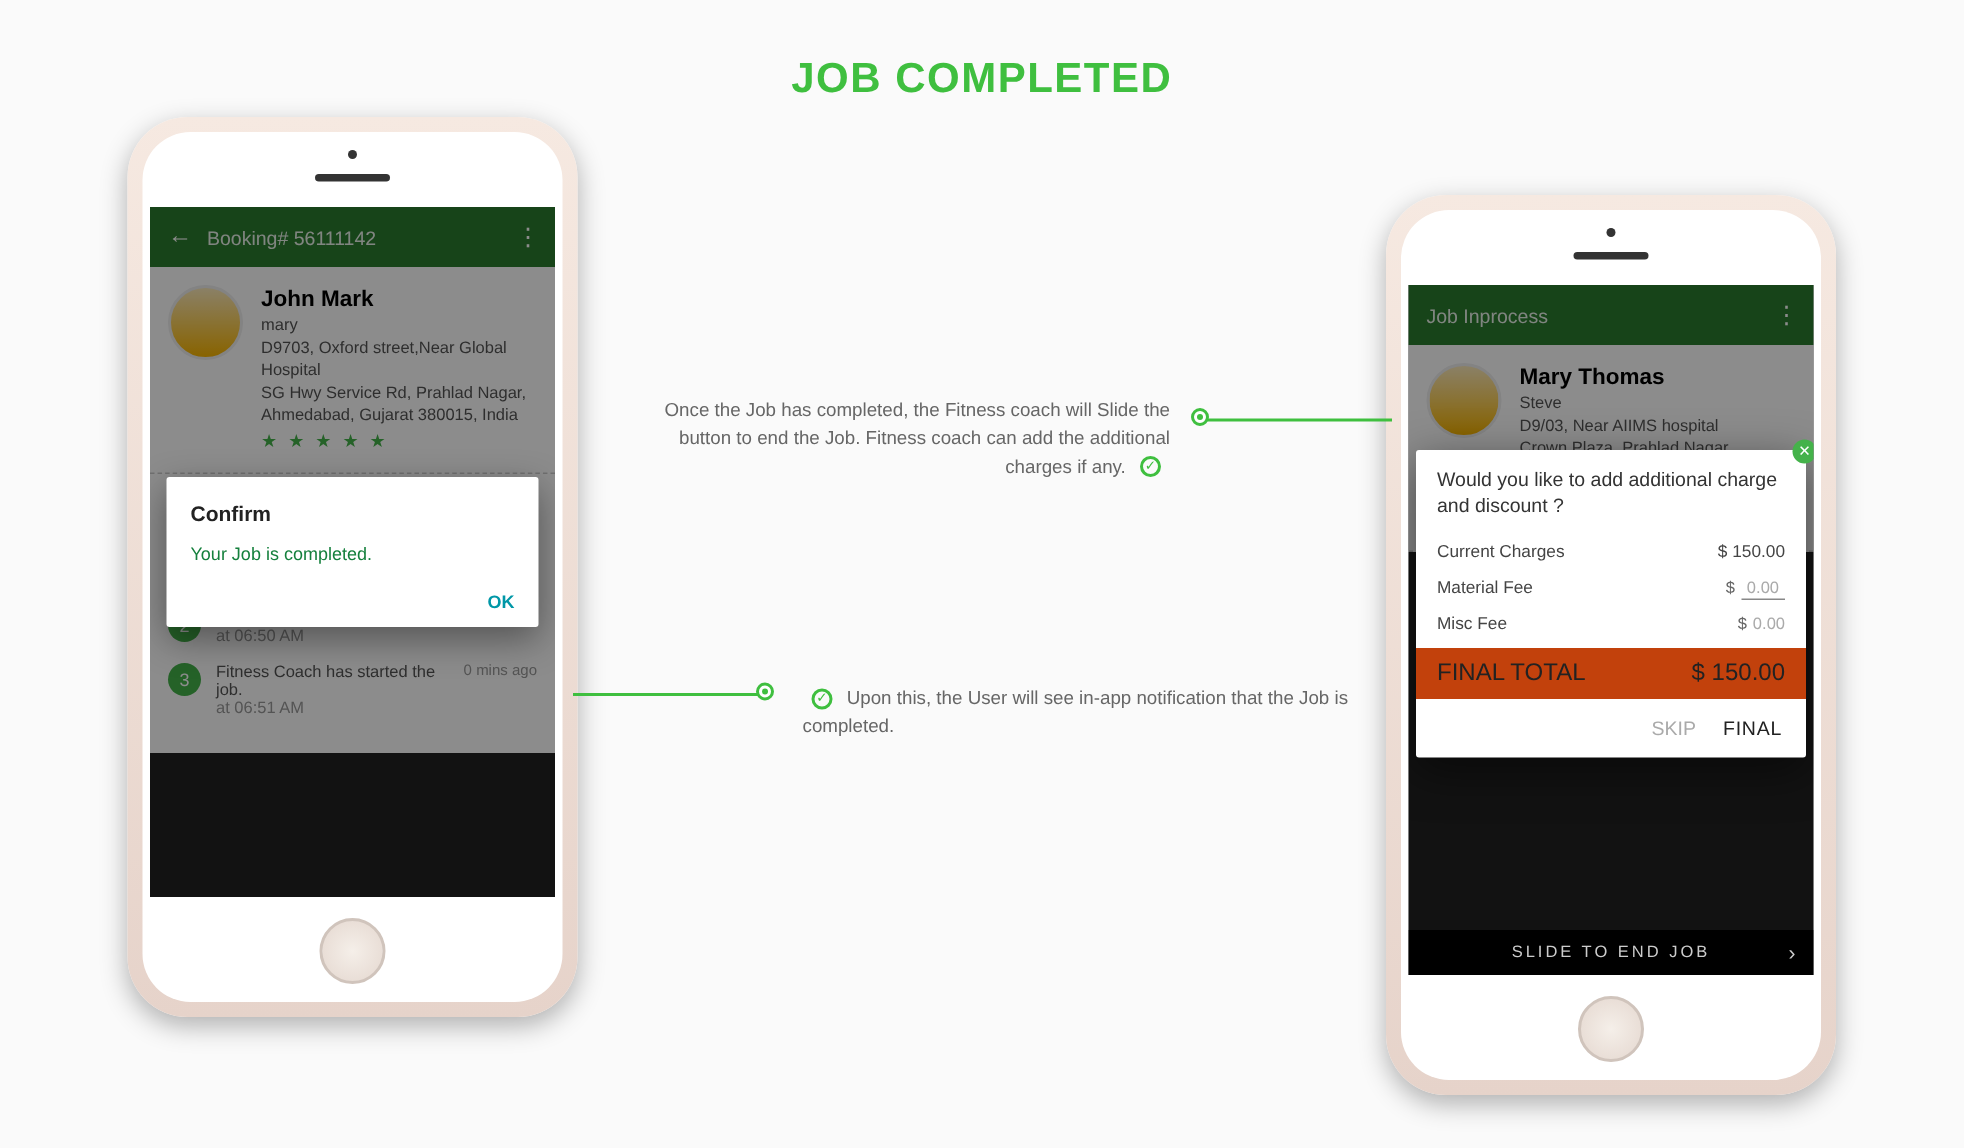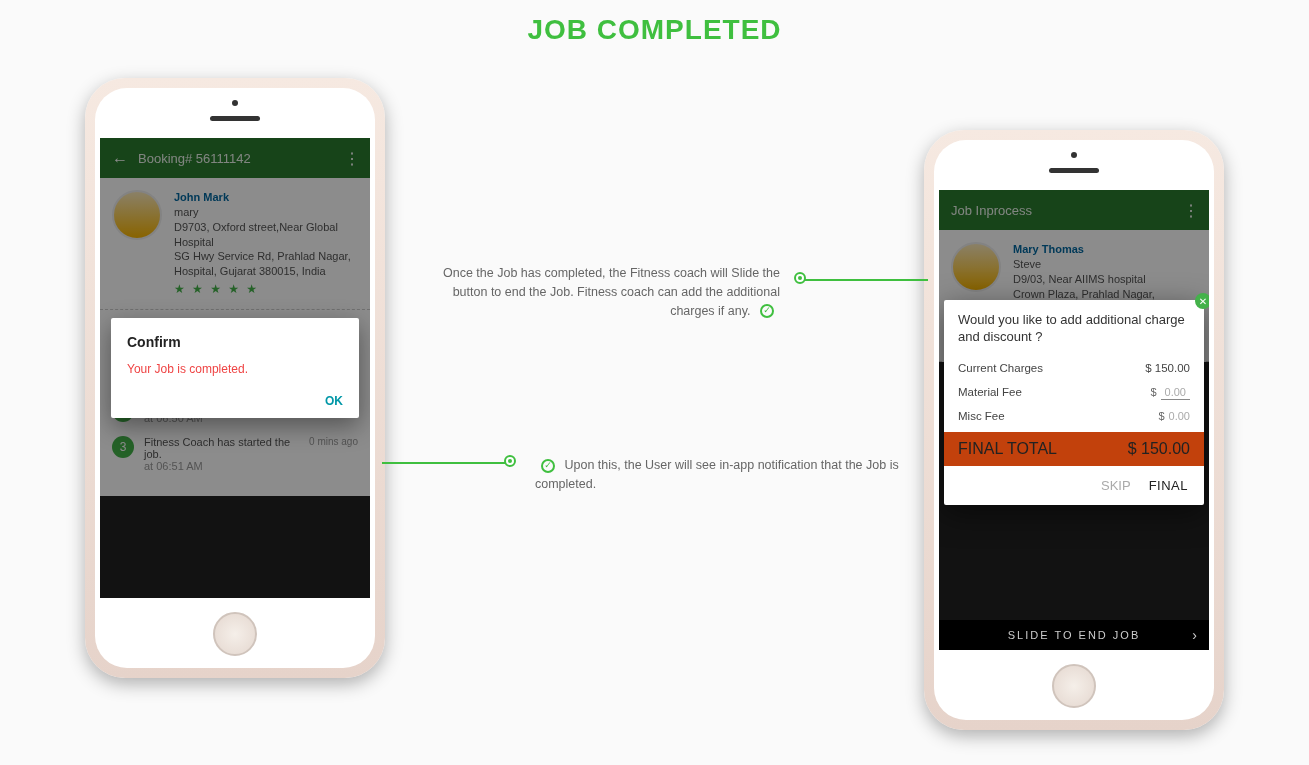--- a/index.html
+++ b/index.html
@@ -1,55 +1,55 @@
 <!DOCTYPE html>
 <html><head>
 <meta charset="utf-8">
 <style>
   * { margin:0; padding:0; box-sizing:border-box; font-family: Arial, Helvetica, sans-serif; }
   body { width:1309px; height:765px; background:#fafafa; position:relative; }
 
-  .page-title { text-align:center; font-size:28px; font-weight:700; color:#3fbf3f; letter-spacing:1px; padding-top:14px; }
+  .page-title { text-align:center; font-size:28px; font-weight:700; color:#3fbf3f; letter-spacing:1px; padding-top:36px; }
 
   
   .iphone { position:absolute; width:300px; border-radius:40px; background:linear-gradient(#f6e9e1,#e6d3ca); padding:10px; box-shadow:0 6px 18px rgba(0,0,0,0.3); }
   .iphone .bezel { background:#fff; border-radius:32px; padding:50px 5px 70px; position:relative; }
   .iphone .speaker { position:absolute; top:28px; left:50%; transform:translateX(-50%); width:50px; height:5px; background:#333; border-radius:3px; }
   .iphone .camera { position:absolute; top:12px; left:50%; transform:translateX(-50%); width:6px; height:6px; background:#333; border-radius:50%; }
   .iphone .home { position:absolute; bottom:12px; left:50%; transform:translateX(-50%); width:44px; height:44px; border:2px solid #d0c4bc; border-radius:50%; background:radial-gradient(#f5efe9,#e4d7cf); }
   .iphone .screen { width:100%; height:460px; background:#222; position:relative; overflow:hidden; }
 
   
   .phoneL .screen { height:460px; }
   .app-header { background:#2b7c2e; color:#fff; height:40px; display:flex; align-items:center; padding:0 12px; font-size:13px; position:relative; }
   .app-header .back { margin-right:10px; font-size:16px; }
   .app-header .dots { position:absolute; right:12px; font-size:16px; letter-spacing:-2px; }
   .app-header .title { opacity:.9; }
 
   .profile { background:#fff; padding:12px; display:flex; gap:12px; border-bottom:1px dashed #ccc; }
   .avatar { width:50px; height:50px; border-radius:50%; background:linear-gradient(#fceabb,#f8b500); border:2px solid #eee; flex-shrink:0; }
   .profile .info { font-size:11px; color:#555; line-height:1.35; }
-  .profile .name { color:#0369a1; font-weight:600; font-size:11px; }
+  .profile .name { color:#000000; font-weight:600; font-size:15px; }
   .stars { color:#44b24a; font-size:12px; letter-spacing:2px; margin-top:2px; }
 
   .section-title { background:#fff; color:#44b24a; text-align:center; font-weight:700; font-size:12px; padding:8px 0; }
   .timeline { background:#fff; padding:6px 12px 18px; }
   .timeline .row { display:flex; gap:10px; align-items:flex-start; padding:6px 0; }
   .badge-num { width:22px; height:22px; border-radius:50%; background:#44b24a; color:#fff; font-size:12px; display:flex; align-items:center; justify-content:center; flex-shrink:0; }
   .timeline .txt { font-size:11px; color:#666; flex:1; }
   .timeline .txt .line1 { color:#555; }
   .timeline .txt .line2 { color:#999; }
   .timeline .ago { font-size:10px; color:#999; white-space:nowrap; }
 
   .dim { position:absolute; inset:0; background:rgba(0,0,0,.45); }
 
   
   .confirm-dialog { position:absolute; top:180px; left:11px; right:11px; background:#fff; border-radius:2px; padding:16px 16px 10px; box-shadow:0 8px 24px rgba(0,0,0,.4); }
   .confirm-dialog h4 { font-size:14px; color:#222; margin-bottom:12px; font-weight:700; }
-  .confirm-dialog p { font-size:12px; color:#ef4444; margin-bottom:18px; }
+  .confirm-dialog p { font-size:12px; color:#15803d; margin-bottom:18px; }
   .confirm-dialog .ok { text-align:right; color:#0097a7; font-size:12px; font-weight:700; cursor:pointer; }
 
   
   .phoneR .screen { height:460px; }
   .slide-bar { position:absolute; bottom:0; left:0; right:0; height:30px; background:#000; color:#ccc; font-size:11px; letter-spacing:2px; display:flex; align-items:center; justify-content:center; }
   .slide-bar .chev { position:absolute; right:10px; color:#ccc; font-size:14px; }
 
   .charges-dialog { position:absolute; top:110px; left:5px; right:5px; background:#fff; border-radius:2px; box-shadow:0 8px 30px rgba(0,0,0,.5); font-size:12px; color:#333; }
   .charges-dialog .close { position:absolute; top:-7px; right:-7px; width:16px; height:16px; border-radius:50%; background:#44b24a; color:#fff; font-size:10px; display:flex; align-items:center; justify-content:center; cursor:pointer; }
   .charges-dialog .body { padding:12px 14px 4px; }
@@ -88,21 +88,21 @@
         <span class="title">Booking# 56111142</span>
         <span class="dots">⋮</span>
       </div>
       <div class="profile">
         <div class="avatar"></div>
         <div class="info">
           <div class="name">John Mark</div>
           <div>mary</div>
           <div>D9703, Oxford street,Near Global Hospital</div>
           <div>SG Hwy Service Rd, Prahlad Nagar,</div>
-          <div>Hospital, Gujarat 380015, India</div>
+          <div>Ahmedabad, Gujarat 380015, India</div>
           <div class="stars">★ ★ ★ ★ ★</div>
         </div>
       </div>
       <div class="section-title">JOB PROGRESS</div>
       <div class="timeline">
         <div class="row">
           <div class="badge-num">1</div>
           <div class="txt">
               <div class="line1">Fitness Coach accepted the job.</div>
               <div class="line2">at 06:49 AM</div>

